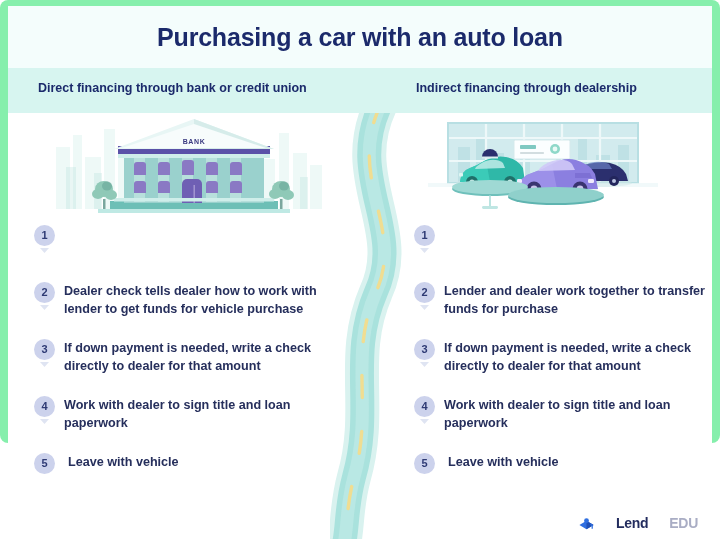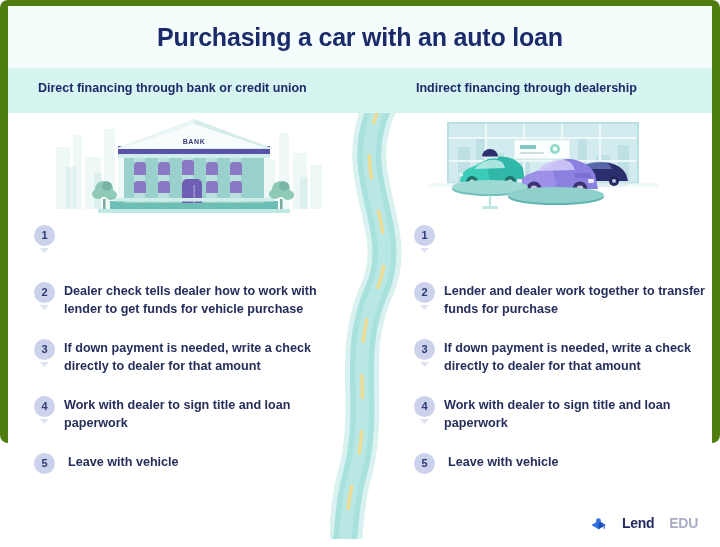--- a/index.html
+++ b/index.html
@@ -12,21 +12,21 @@
     height: 547px;
     font-family: "Liberation Sans", sans-serif;
     overflow: hidden;
   }
 
   #infographic {
     position: relative;
     width: 720px;
     height: 443px;
     box-sizing: border-box;
-    background: #4d7c0f;
+    background: #86efac;
     padding: 6px 8px 8px 8px;
     border-radius: 8px;
   }
 
   
   .title-band {
     position: relative;
     height: 62px;
     background: #f4fdfc;
     display: flex;
@@ -134,21 +134,21 @@
   }
   .step.single .step-text { padding-left: 4px; }
 
   
   .logo {
     position: absolute;
     right: 14px;
     bottom: 8px;
     display: flex;
     align-items: center;
-    gap: 15px;
+    gap: 21px;
   }
   .logo-mark { width: 17px; height: 15px; display: block; }
   .logo-lend {
     font-size: 14px;
     font-weight: bold;
     color: #232c5e;
     letter-spacing: -0.3px;
   }
   .logo-edu {
     font-size: 14px;

